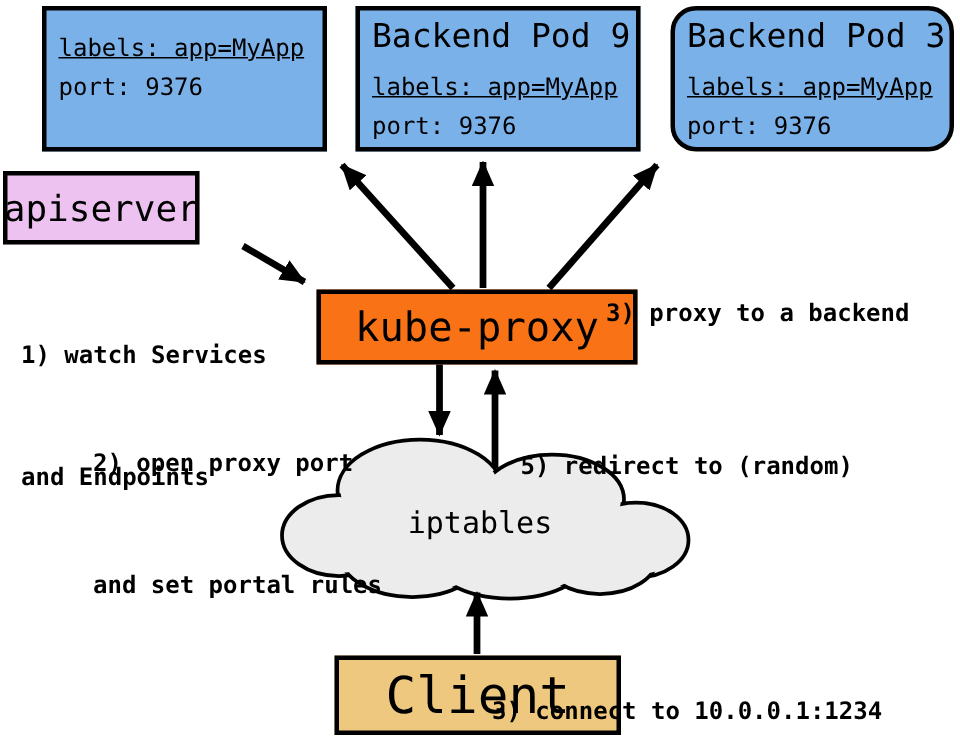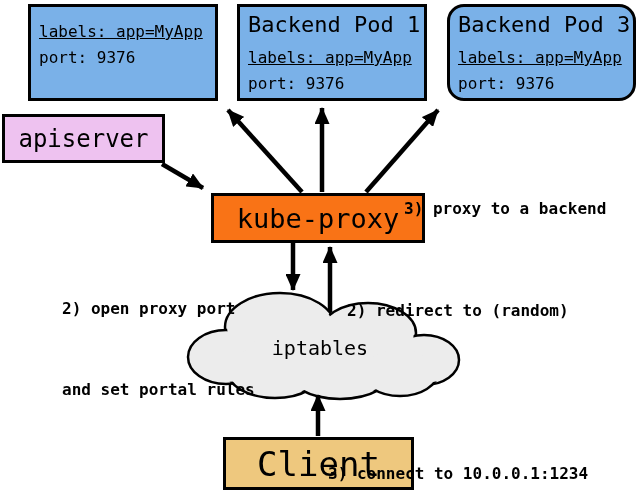--- a/index.html
+++ b/index.html
@@ -8,21 +8,21 @@
     font-family:"DejaVu Sans Mono", monospace;color:#000;background:#fff;
   }
   .box{position:absolute;border:3px solid #000;box-sizing:border-box;z-index:1;}
   .pod{background:#7AB1E8;width:190px;height:97px;top:4px;padding:5px 0 0 8px;}
   .pod .pod-title{font-size:22px;line-height:26px;letter-spacing:0px;}
   .pod .pod-line{font-size:16px;line-height:22px;margin-top:4px;}
   .pod .pod-line.first{margin-top:9px;text-decoration:underline;}
   #pod1{left:28px;}
   #pod2{left:237px;}
   #pod3{left:447px;width:189px;border-radius:17px;}
-  #apiserver{left:2px;top:114px;width:163px;height:49px;background:#EEC2F0;
+  #apiserver{left:2px;top:114px;width:131px;height:49px;background:#EEC2F0;
     display:flex;align-items:center;justify-content:center;font-size:24px;}
   #kubeproxy{left:211px;top:193px;width:214px;height:50px;background:#f97316;
     display:flex;align-items:center;justify-content:center;font-size:27px;}
   #client{left:223px;top:437px;width:191px;height:53px;background:#EEC87E;
     display:flex;align-items:center;justify-content:center;font-size:34px;}
   #diagram-svg{position:absolute;left:0;top:0;z-index:2;pointer-events:none;}
   .step-label{position:absolute;z-index:3;font-size:16px;font-weight:bold;
     line-height:27px;white-space:pre;}
   #step1{left:14px;top:169px;}
   #step2{left:62px;top:241px;}
@@ -35,21 +35,21 @@
 </head>
 <body>
 
 <div id="stage">
 
   <div class="box pod" id="pod1">
     <div class="pod-line first">labels: app=MyApp</div>
     <div class="pod-line">port: 9376</div>
   </div>
   <div class="box pod" id="pod2">
-    <div class="pod-title">Backend Pod 1</div>
+    <div class="pod-title">Backend Pod 9</div>
     <div class="pod-line first">labels: app=MyApp</div>
     <div class="pod-line">port: 9376</div>
   </div>
   <div class="box pod" id="pod3">
     <div class="pod-title">Backend Pod 3</div>
     <div class="pod-line first">labels: app=MyApp</div>
     <div class="pod-line">port: 9376</div>
   </div>
 
   <div class="box" id="apiserver">apiserver</div>
@@ -90,27 +90,31 @@
       <line x1="322" y1="192" x2="322" y2="108" marker-end="url(#ah)"></line>
       <line x1="366" y1="192" x2="438" y2="110" marker-end="url(#ah)"></line>
       <line x1="293" y1="243" x2="293" y2="290" marker-end="url(#ah)"></line>
       <line x1="330" y1="312" x2="330" y2="247" marker-end="url(#ah)"></line>
       <line x1="318" y1="436" x2="318" y2="395" marker-end="url(#ah)"></line>
     </g>
   </svg>
 
   <div id="iptables-label">iptables</div>
 
+  <div class="step-label" id="step1">
+    <div>1) watch Services</div>
+    <div>and Endpoints</div>
+  </div>
   <div class="step-label" id="step2">
     <div>2) open proxy port</div>
     <div>and set portal rules</div>
   </div>
   <div class="step-label" id="step3">
     <div>3) connect to 10.0.0.1:1234</div>
   </div>
   <div class="step-label" id="step4">
-    <div>2) redirect to (random)</div>
+    <div>5) redirect to (random)</div>
   </div>
   <div class="step-label" id="step5">
     <div>3) proxy to a backend</div>
   </div>
 
 </div>
 
 </body></html>

